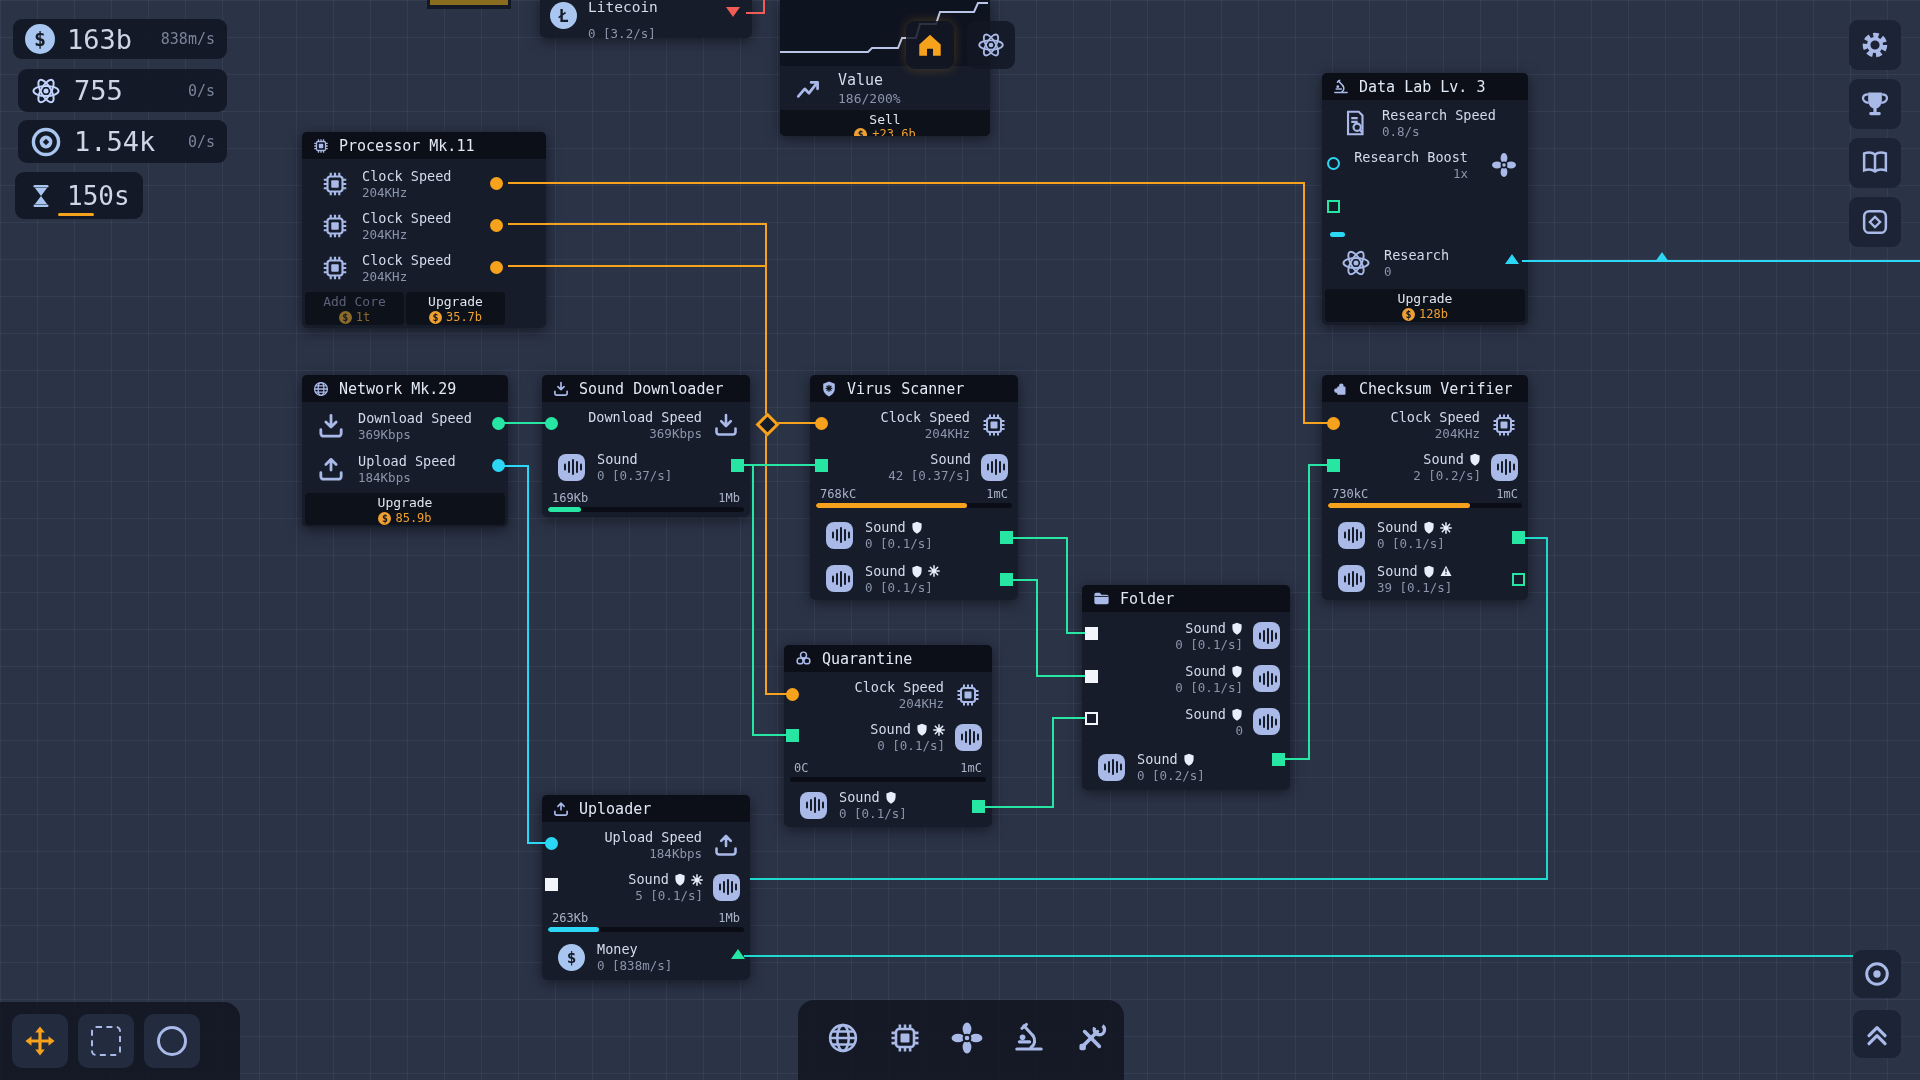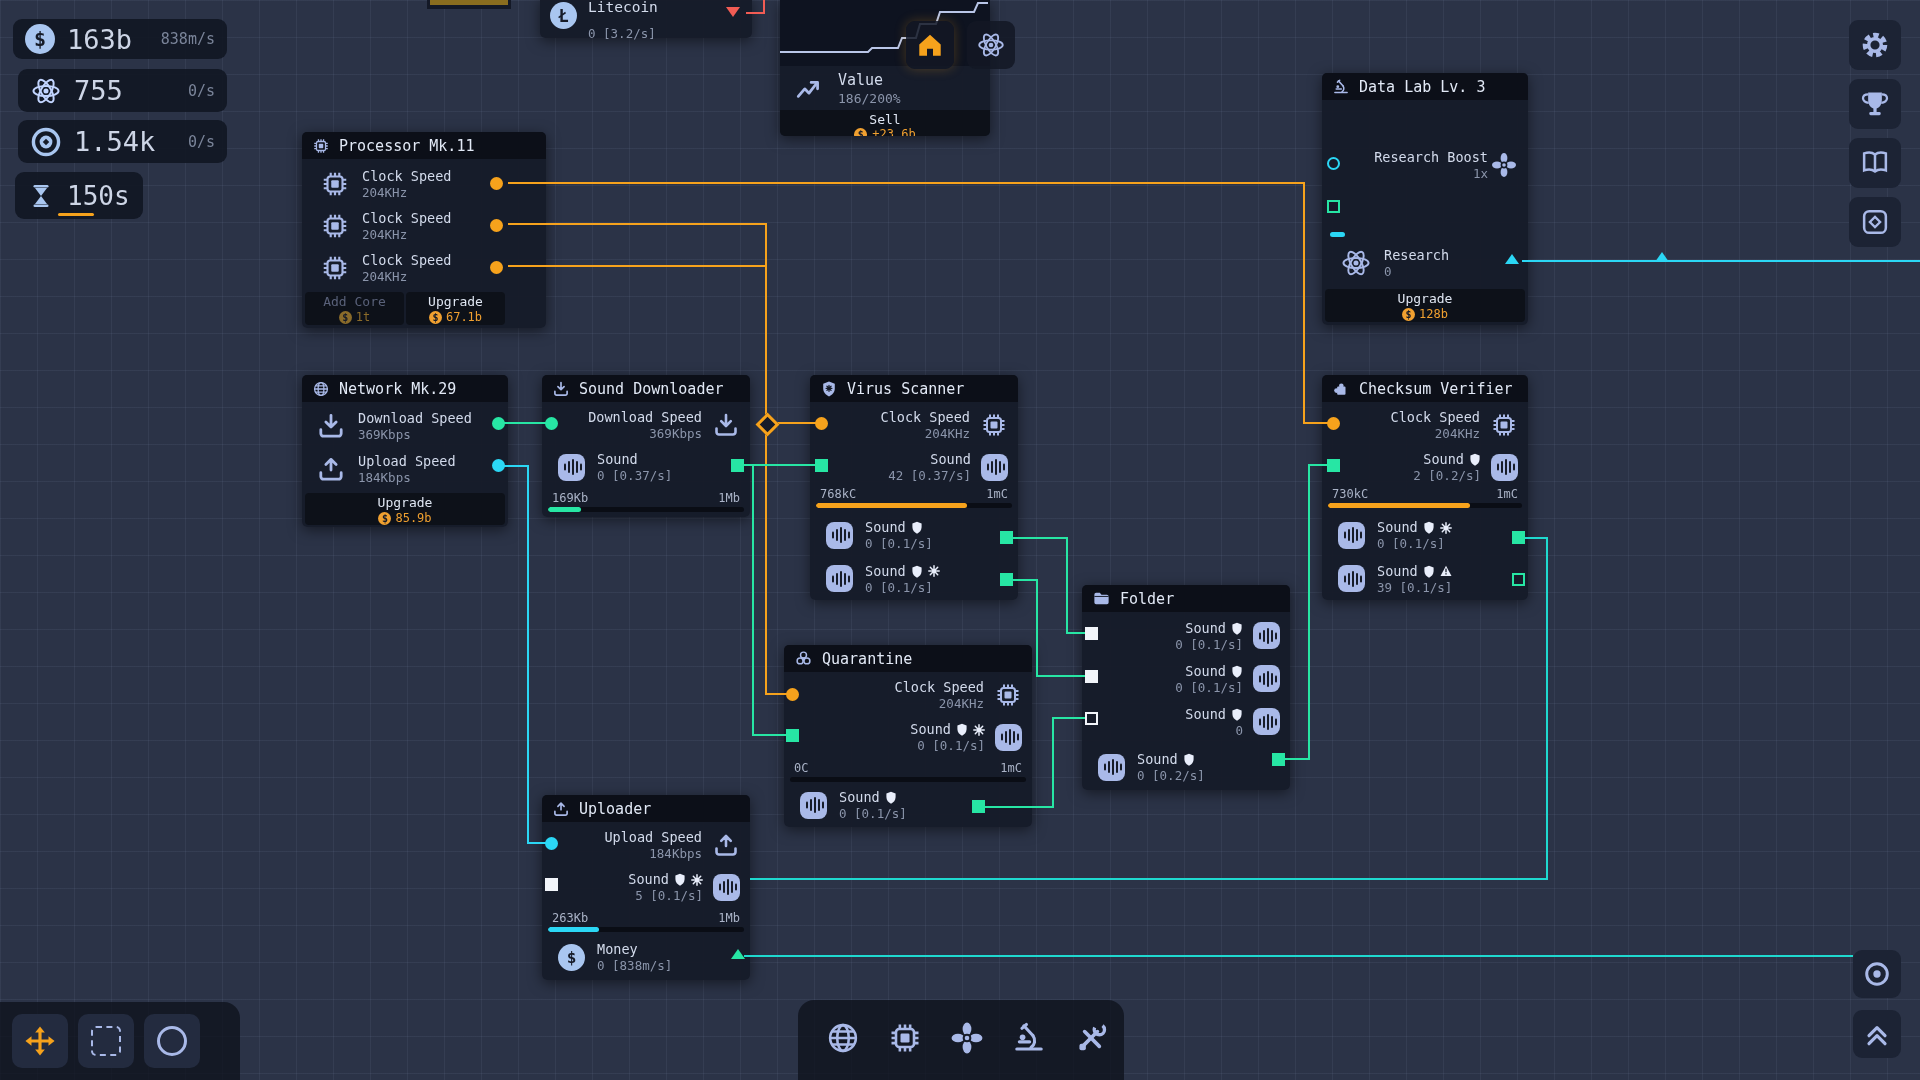--- a/index.html
+++ b/index.html
@@ -387,34 +387,43 @@
       <div class="blabel">Add Core</div>
       <div class="bprice">
           <span class="coin dim">$</span>
           <span>1t</span>
         </div>
     </div>
     <div class="btn" style="left:104px;top:160px;width:99px;height:33px">
       <div class="blabel">Upgrade</div>
       <div class="bprice">
           <span class="coin">$</span>
-          <span>67.1b</span>
+          <span>35.7b</span>
         </div>
     </div>
   </div>
 
   <div class="node" style="left:1322px;top:73px;width:206px;height:252px">
     <div class="node-header">
       <svg width="18" height="18" viewBox="0 0 28 28">
           <use href="#i-microscope"></use>
         </svg>
       <span>Data Lab Lv. 3</span>
     </div>
+    <div class="row" style="top:29px;height:42px">
+      <svg width="30" height="30" viewBox="0 0 28 28" style="margin-left:8px">
+          <use href="#i-docsearch"></use>
+        </svg>
+      <div style="margin-left:12px">
+          <div class="lbl">Research Speed</div>
+      <div class="val">0.8/s</div>
+        </div>
+    </div>
     <div class="row" style="top:71px;height:42px;justify-content:flex-end">
-      <div class="tr" style="margin-right:2px">
+      <div class="tr" style="margin-right:22px">
           <div class="lbl" style="justify-content:flex-end">Research Boost</div>
       <div class="val">1x</div>
         </div>
       <svg width="28" height="28" viewBox="0 0 28 28">
           <use href="#i-fan"></use>
         </svg>
     </div>
     <div class="abs" style="left:8px;top:159px;width:15px;height:5px;background:#2bd7f5;border-radius:3px"></div>
     <div class="row" style="top:168px;height:44px">
       <svg width="32" height="32" viewBox="0 0 28 28" style="margin-left:8px">
@@ -663,21 +672,21 @@
               <svg width="12" height="12" viewBox="0 0 12 12">
                 <use href="#b-warning"></use>
               </svg>
             </span>
           </div>
       <div class="val">39 [0.1/s]</div>
         </div>
     </div>
   </div>
 
-  <div class="node" style="left:784px;top:645px;width:248px;height:182px">
+  <div class="node" style="left:784px;top:645px;width:208px;height:182px">
     <div class="node-header">
       <svg width="19" height="19" viewBox="0 0 28 28">
           <use href="#i-biohazard"></use>
         </svg>
       <span>Quarantine</span>
     </div>
     <div class="row" style="top:29px;height:42px;justify-content:flex-end">
       <div class="tr" style="margin-right:10px">
           <div class="lbl" style="justify-content:flex-end">Clock Speed</div>
       <div class="val">204KHz</div>

